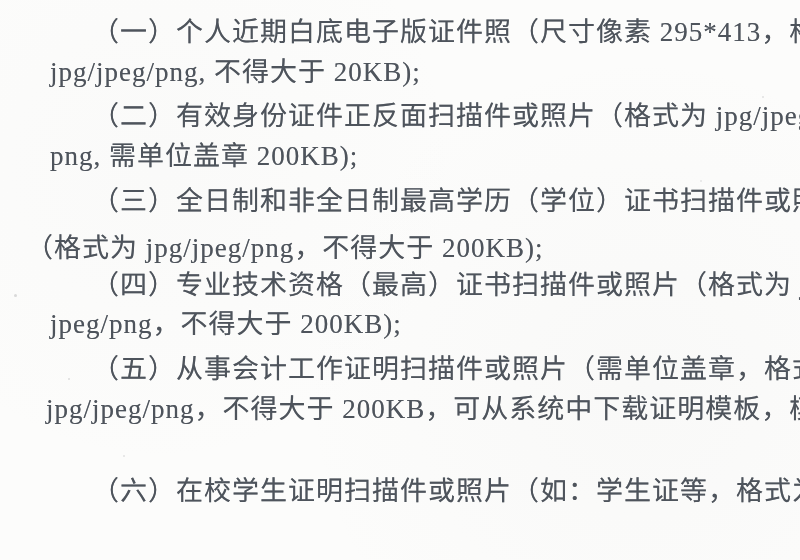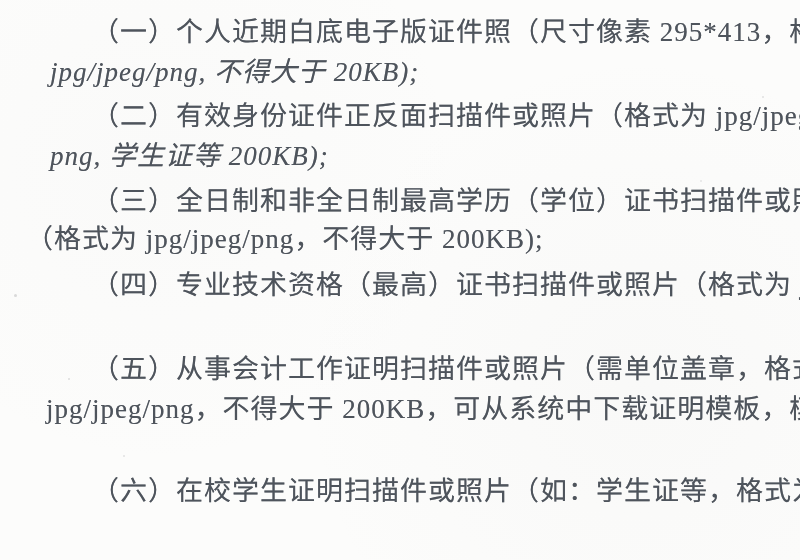--- a/index.html
+++ b/index.html
@@ -26,42 +26,43 @@
     position: absolute;
     white-space: nowrap;
     font-size: 27px;
     line-height: 30px;
     letter-spacing: 1px;
     color: #4e545c;
     text-shadow: 0 0 0.6px rgba(78,84,92,0.55);
     font-weight: 400;
   }
   .indent { left: 92px; }
-  .flush  { left: 50px; font-style: italic; }
+  .flush  { left: 50px; }
   .speck {
     position: absolute;
     border-radius: 50%;
     pointer-events: none;
   }
 </style>
 </head>
 <body>
 
 <div class="page">
 
   <div class="line indent" style="top:17px">（一）个人近期白底电子版证件照（尺寸像素 295*413，格式为</div>
   <div class="line flush" style="top:57px">jpg/jpeg/png, 不得大于 20KB);</div>
 
   <div class="line indent" style="top:101px">（二）有效身份证件正反面扫描件或照片（格式为 jpg/jpeg/</div>
-  <div class="line flush" style="top:141px">png, 学生证等 200KB);</div>
+  <div class="line flush" style="top:141px">png, 需单位盖章 200KB);</div>
 
   <div class="line indent" style="top:186px">（三）全日制和非全日制最高学历（学位）证书扫描件或照片</div>
-  <div class="line" style="top:224px; left:26px">（格式为 jpg/jpeg/png，不得大于 200KB);</div>
+  <div class="line" style="top:233px; left:26px">（格式为 jpg/jpeg/png，不得大于 200KB);</div>
 
   <div class="line indent" style="top:270px">（四）专业技术资格（最高）证书扫描件或照片（格式为 jpg/</div>
+  <div class="line flush" style="top:309px">jpeg/png，不得大于 200KB);</div>
 
   <div class="line indent" style="top:354px">（五）从事会计工作证明扫描件或照片（需单位盖章，格式为</div>
   <div class="line" style="top:394px; left:46px">jpg/jpeg/png，不得大于 200KB，可从系统中下载证明模板，模板见</div>
 
   <div class="line indent" style="top:476px">（六）在校学生证明扫描件或照片（如：学生证等，格式为</div>
 
   <div class="speck" style="left:14px;  top:294px; width:3px; height:3px; background:#d9d9d9;"></div>
   <div class="speck" style="left:68px;  top:378px; width:2px; height:2px; background:#dddddd;"></div>
   <div class="speck" style="left:497px; top:39px;  width:2px; height:2px; background:#e0e0e0;"></div>
   <div class="speck" style="left:123px; top:455px; width:2px; height:2px; background:#e2e2e2;"></div>

